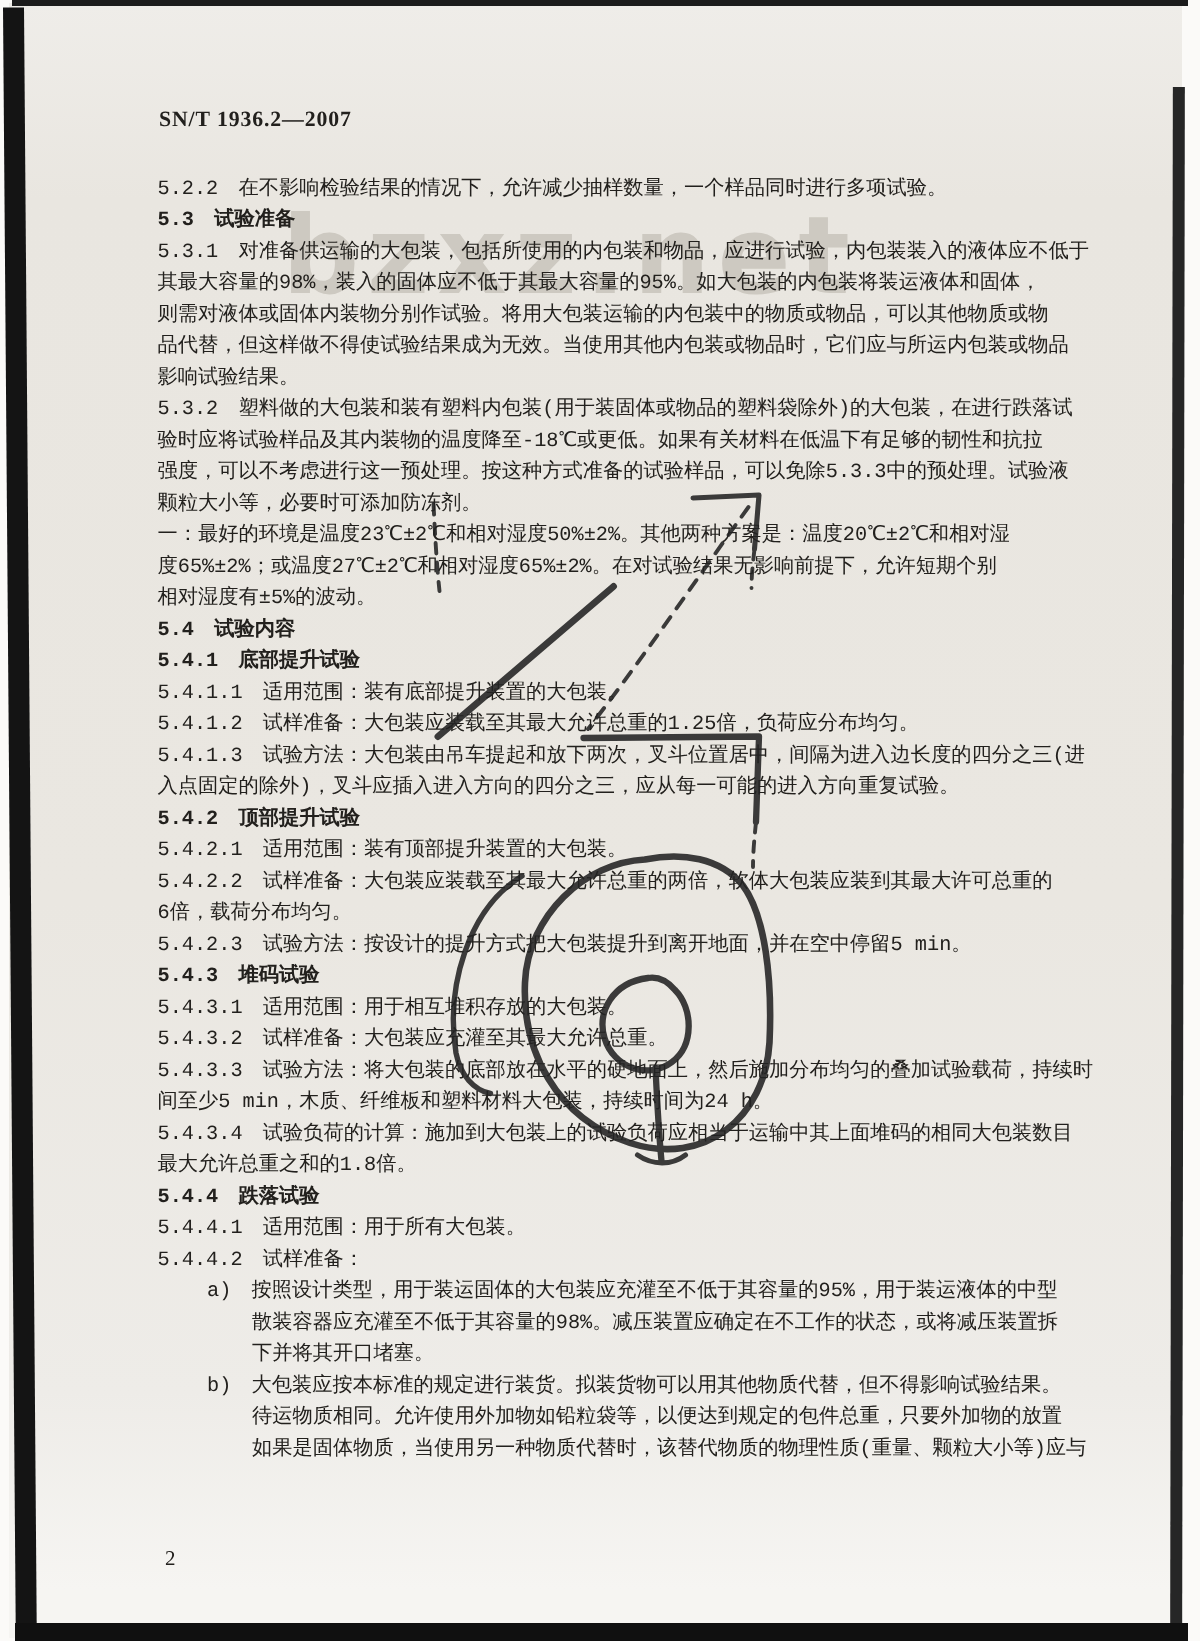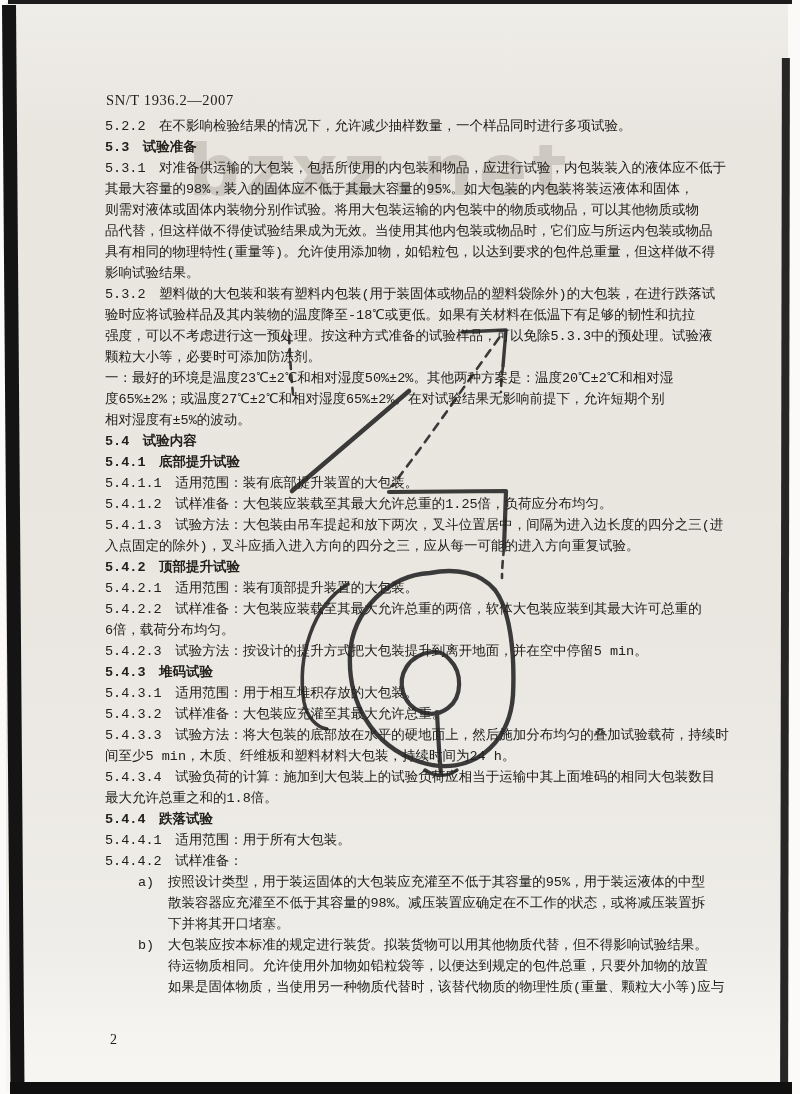--- a/index.html
+++ b/index.html
@@ -13,21 +13,21 @@
             transform:skewX(0.45deg);transform-origin:top left;z-index:6;}
   .line-top{position:absolute;left:8px;top:0;width:784px;height:4px;background:#1c1c1c;z-index:6;}
   .line-right{position:absolute;left:781px;top:58px;width:8px;height:1036px;background:#262626;
               transform:skewX(-0.1deg);z-index:6;}
   .bar-bottom{position:absolute;left:10px;top:1082px;width:782px;height:12px;background:#101010;z-index:6;}
 
   .watermark{position:absolute;left:182px;top:126px;z-index:1;
              font-family:"DejaVu Sans","Liberation Sans",sans-serif;font-weight:bold;
              font-size:72px;letter-spacing:5px;color:var(--watermark,#cdc9c1);}
 
-  .header{position:absolute;left:100px;top:70px;z-index:2;font-size:14.5px;font-weight:normal;letter-spacing:0.6px;margin-top:20px;}
+  .header{position:absolute;left:100px;top:70px;z-index:2;font-size:14.5px;font-weight:bold;letter-spacing:0.6px;}
 
   .content{position:absolute;left:99px;top:114px;width:632px;z-index:2;font-size:13.5px;line-height:21px;}
   .line{white-space:nowrap;height:21px;font-family:Liberation Mono, monospace;}
   .line.i1{padding-left:33px;}
   .line.i2{padding-left:63px;}
   .line.b{font-weight:bold;}
 
   .page-number{position:absolute;left:104px;top:1030px;z-index:2;font-size:14px;}
 
   .scribble{position:absolute;left:0;top:0;z-index:4;pointer-events:none;opacity:0.88;}
@@ -38,21 +38,20 @@
 <div class="paper">
   <div class="watermark">bzxz.net</div>
   <div class="header">SN/T 1936.2—2007</div>
   <div class="content">
       <div class="line i0">5.2.2　在不影响检验结果的情况下，允许减少抽样数量，一个样品同时进行多项试验。</div>
       <div class="line i0 b">5.3　试验准备</div>
       <div class="line i0">5.3.1　对准备供运输的大包装，包括所使用的内包装和物品，应进行试验，内包装装入的液体应不低于</div>
       <div class="line i0">其最大容量的98%，装入的固体应不低于其最大容量的95%。如大包装的内包装将装运液体和固体，</div>
       <div class="line i0">则需对液体或固体内装物分别作试验。将用大包装运输的内包装中的物质或物品，可以其他物质或物</div>
       <div class="line i0">品代替，但这样做不得使试验结果成为无效。当使用其他内包装或物品时，它们应与所运内包装或物品</div>
-      <div class="line i0">具有相同的物理特性(重量等)。允许使用添加物，如铅粒包，以达到要求的包件总重量，但这样做不得</div>
       <div class="line i0">影响试验结果。</div>
       <div class="line i0">5.3.2　塑料做的大包装和装有塑料内包装(用于装固体或物品的塑料袋除外)的大包装，在进行跌落试</div>
       <div class="line i0">验时应将试验样品及其内装物的温度降至-18℃或更低。如果有关材料在低温下有足够的韧性和抗拉</div>
       <div class="line i0">强度，可以不考虑进行这一预处理。按这种方式准备的试验样品，可以免除5.3.3中的预处理。试验液</div>
       <div class="line i0">颗粒大小等，必要时可添加防冻剂。</div>
       <div class="line i0">一：最好的环境是温度23℃±2℃和相对湿度50%±2%。其他两种方案是：温度20℃±2℃和相对湿</div>
       <div class="line i0">度65%±2%；或温度27℃±2℃和相对湿度65%±2%。在对试验结果无影响前提下，允许短期个别</div>
       <div class="line i0">相对湿度有±5%的波动。</div>
       <div class="line i0 b">5.4　试验内容</div>
       <div class="line i0 b">5.4.1　底部提升试验</div>

